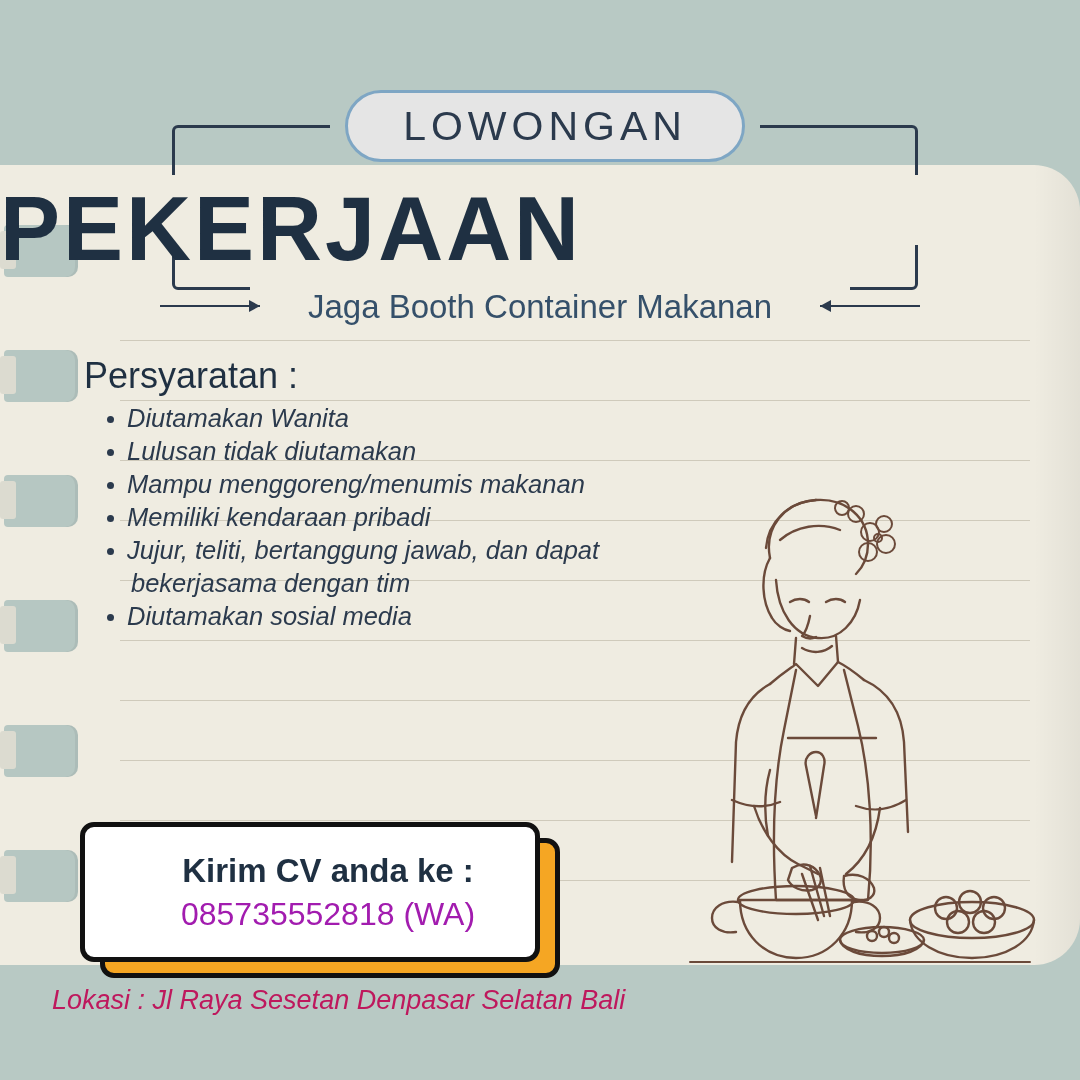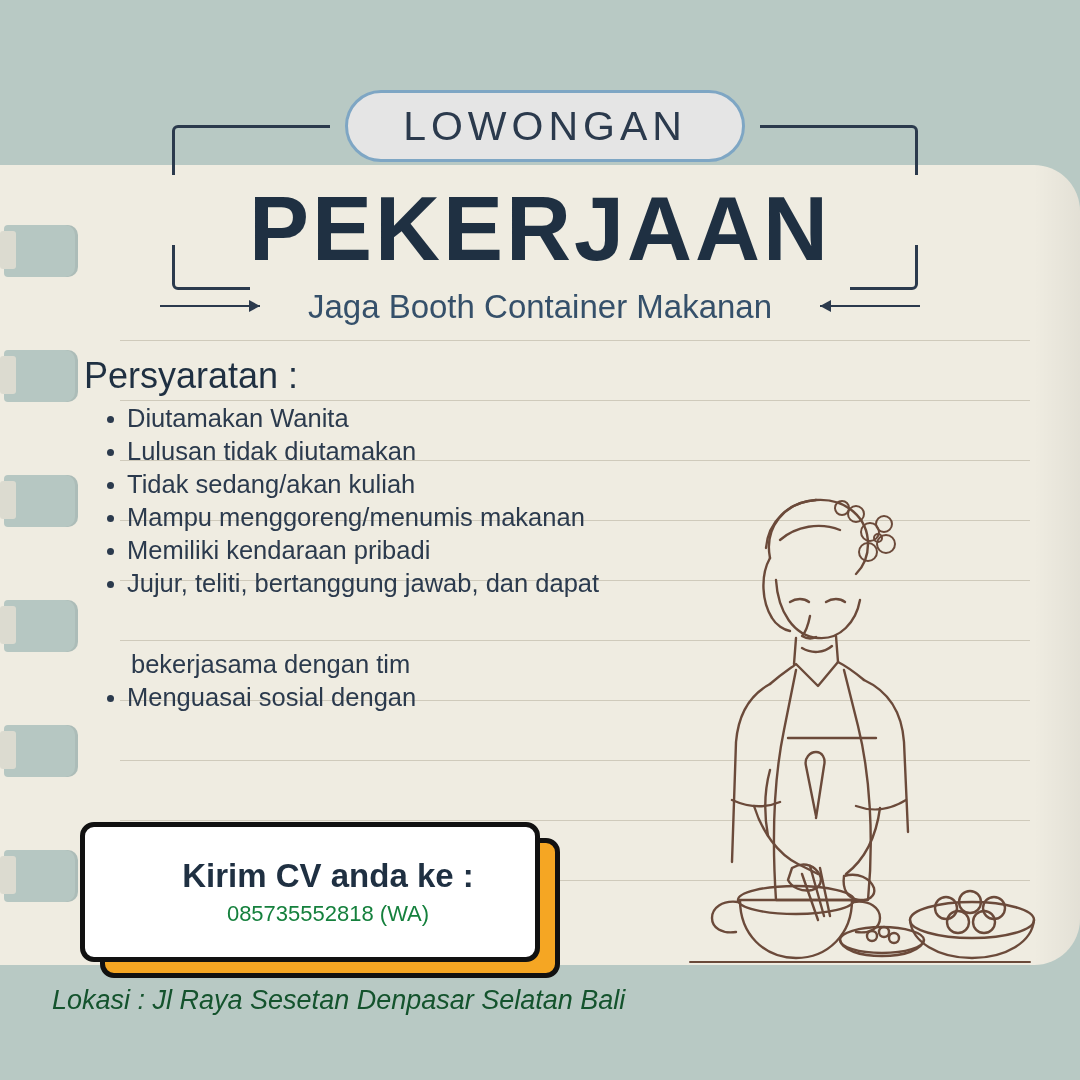--- a/index.html
+++ b/index.html
@@ -91,21 +91,21 @@
   }
   #badge .txt {
     font-size: 41px;
     letter-spacing: 5px;
     color: #2b3a4d;
     font-weight: 400;
   }
   
   #title {
     position:absolute; left:0; top:178px; width:1080px;
-    text-align:center;
+    text-align:left;
     font-size: 90px;
     font-weight: 800;
     letter-spacing: 3px;
     color: #1f3042;
   }
   #subtitle {
     position:absolute; left:0; top:288px; width:1080px;
     text-align:center;
     font-size: 33px;
     color: #35506a;
@@ -125,60 +125,61 @@
 
   
   #req-heading {
     position:absolute; left: 84px; top: 355px;
     font-size: 36px; font-weight: 400; color:#1f3042;
   }
   #req-list {
     position:absolute; left: 95px; top: 402px;
     width: 640px;
     list-style: none;
+    font-style: italic;
   }
   #req-list li {
     position: relative;
     font-size: 25.5px;
     line-height: 33px;
     color: #2b3a4d;
     padding-left: 32px;
     margin-bottom: 0px;
   }
   #req-list li::before{
     content:"";
     position:absolute; left: 12px; top: 14px;
     width: 7px; height: 7px; border-radius: 50%;
     background:#2b3a4d;
   }
-  #req-list li .cont { display:block; padding-left: 4px; margin-top: 48px; }
+  #req-list li .cont { display:block; padding-left: 4px; }
 
   
   #cv-shadow {
     position:absolute; left: 100px; top: 838px;
     width: 460px; height: 140px;
     background: #f5a623;
     border: 5px solid #111;
     border-radius: 14px;
   }
   #cv-box {
     position:absolute; left: 80px; top: 822px;
     width: 460px; height: 140px;
     background: #fff;
     border: 5px solid #111;
     border-radius: 14px;
     display:flex; flex-direction:column; align-items:center; justify-content:center;padding-left:36px;
   }
   #cv-box .l1 { font-size: 33px; font-weight: 800; color:#1f3042; }
-  #cv-box .l2 { font-size: 22px; color:#15803d; margin-top: 6px; }
+  #cv-box .l2 { font-size: 32px; color:#a21caf; margin-top: 6px; }
 
   
   #footer {
     position:absolute; left: 52px; top: 985px;
-    font-size: 27px; font-style: italic; color:#14532d;
+    font-size: 27px; font-style: italic; color:#be185d;
   }
 
   
   #illu { position:absolute; right: 40px; bottom: 110px; width: 420px; height: 500px; }
 </style>
 </head>
 <body>
 
 <div id="poster">
 
@@ -293,28 +294,27 @@
   <div class="arrow right">
       <span class="head"></span>
     </div>
 
   <div id="subtitle">Jaga Booth Container Makanan</div>
 
   <div id="req-heading">Persyaratan :</div>
   <ul id="req-list">
     <li><span>Diutamakan Wanita</span></li>
     <li><span>Lulusan tidak diutamakan</span></li>
-    <li><span>Tidak sedang/akan kuliah</span></li>
     <li><span>Mampu menggoreng/menumis makanan</span></li>
     <li><span>Memiliki kendaraan pribadi</span></li>
     <li>
       <span>Jujur, teliti, bertanggung jawab, dan dapat</span>
       <span class="cont">bekerjasama dengan tim</span>
     </li>
-    <li><span>Menguasai sosial dengan</span></li>
+    <li><span>Diutamakan sosial media</span></li>
   </ul>
 
   <div id="cv-shadow"></div>
   <div id="cv-box">
     <div class="l1">Kirim CV anda ke :</div>
     <div class="l2">085735552818 (WA)</div>
   </div>
 
   <div id="footer">Lokasi : Jl Raya Sesetan Denpasar Selatan Bali</div>
 

